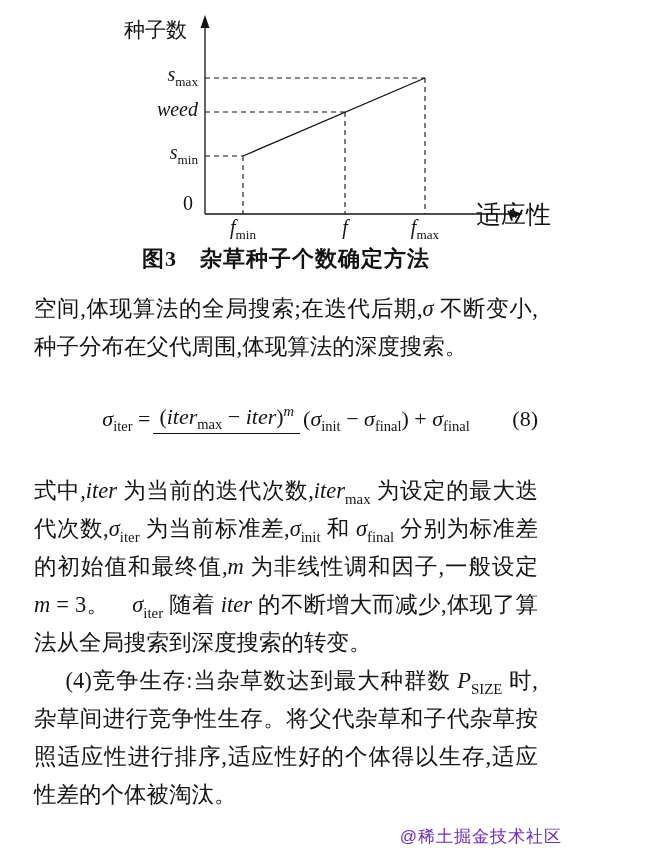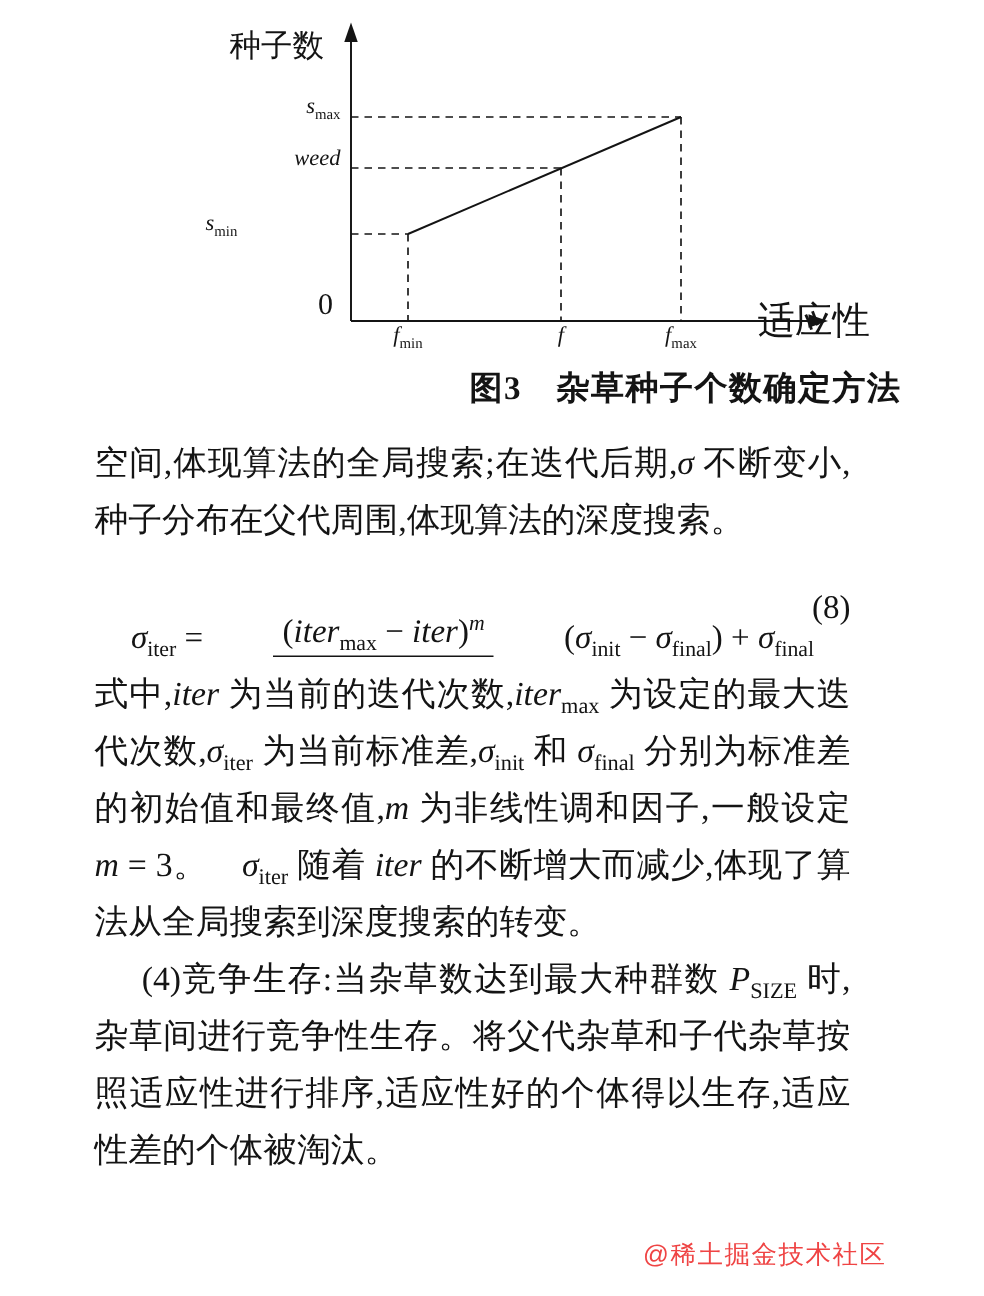--- a/index.html
+++ b/index.html
@@ -1,61 +1,61 @@
 <!DOCTYPE html>
 <html><head>
 <meta charset="utf-8">
 <style>
   html,body{margin:0;padding:0;}
   body{
     width:656px;height:864px;overflow:hidden;background:#fff;color:#141414;
     font-family:"Liberation Serif","DejaVu Serif",serif;
   }
-  .page{position:relative;width:572px;height:864px;padding-left:29px;}
+  .page{position:relative;width:572px;height:864px;}
 
   
   .figure{margin:0;padding-top:6px;}
   .plot{position:relative;width:656px;height:236px;}
   .plot svg{position:absolute;left:0;top:0;}
-  .lbl{position:absolute;font-size:15px;line-height:1.15;white-space:nowrap;}
+  .lbl{position:absolute;font-size:20px;line-height:1.15;white-space:nowrap;}
   .y-title{left:124px;top:12px;font-size:21px;}
   .smax{left:108px;top:57px;width:90px;text-align:right;}
   .weed{left:108px;top:92px;width:90px;text-align:right;}
-  .smin{left:108px;top:135px;width:90px;}
+  .smin{left:108px;top:135px;width:90px;text-align:right;}
   .origin{left:183px;top:186px;font-size:20px;}
   .fmin{left:208px;top:210px;width:70px;text-align:center;}
   .fmid{left:330px;top:210px;width:30px;text-align:center;}
   .fmax{left:390px;top:210px;width:70px;text-align:center;}
   .x-title{left:476px;top:195px;font-size:25px;}
   figcaption{
-    text-align:right;font-weight:bold;font-size:22px;margin-top:2px;letter-spacing:1px;
+    text-align:center;font-weight:bold;font-size:22px;margin-top:2px;letter-spacing:1px;
   }
 
   
   .body-text{margin:16px 34px 0;font-size:22.5px;line-height:38px;text-align:justify;}
   .para{margin:0;}
   .indent{text-indent:1.4em;}
 
   .seg-i{font-style:italic;}
   .seg-sub{font-size:66%;vertical-align:sub;line-height:0;}
   .seg-sup{font-size:66%;vertical-align:super;line-height:0;}
 
   
   .equation{
-    position:relative;display:flex;align-items:flex-end;justify-content:center;
-    margin:6px 0;font-size:22px;min-height:66px;line-height:1.2;text-align:left;gap:44px;
+    position:relative;display:flex;align-items:center;justify-content:center;
+    margin:20px 0;font-size:22px;min-height:66px;line-height:1.2;text-align:left;
   }
   .frac{display:inline-flex;align-items:center;margin:0 3px;}
   .frac .num{border-bottom:1.6px solid #141414;padding:0 6px 3px;}
   .frac .den{padding:2px 6px 0;}
   .eq-num{position:absolute;right:0;top:50%;transform:translateY(-50%);}
 
   
   .watermark{
-    position:absolute;right:10px;bottom:16px;color:#ef4444;font-size:17px;
+    position:absolute;right:10px;bottom:16px;color:#6d28d9;font-size:17px;
     font-family:"Liberation Sans","DejaVu Sans",sans-serif;letter-spacing:1px;
   }
 </style>
 </head>
 <body>
 
 <div class="page">
 
   <figure class="figure">
     <div class="plot">

